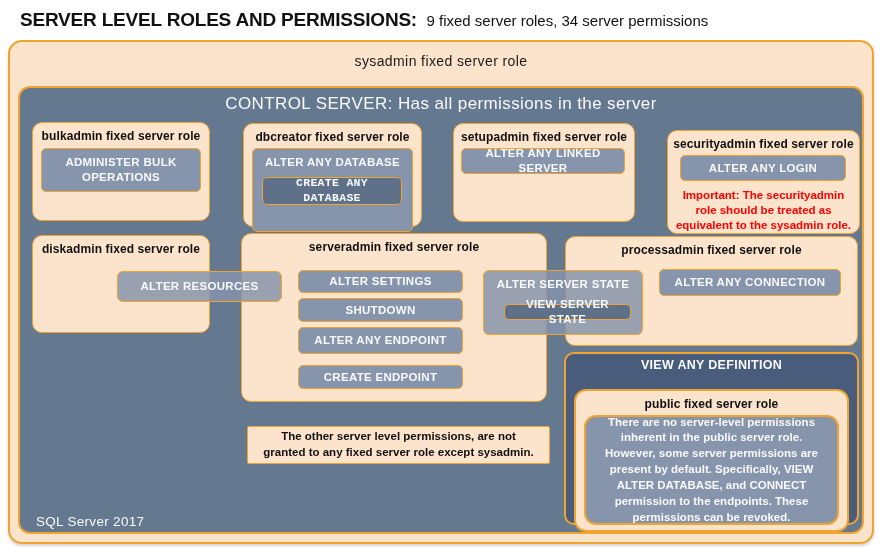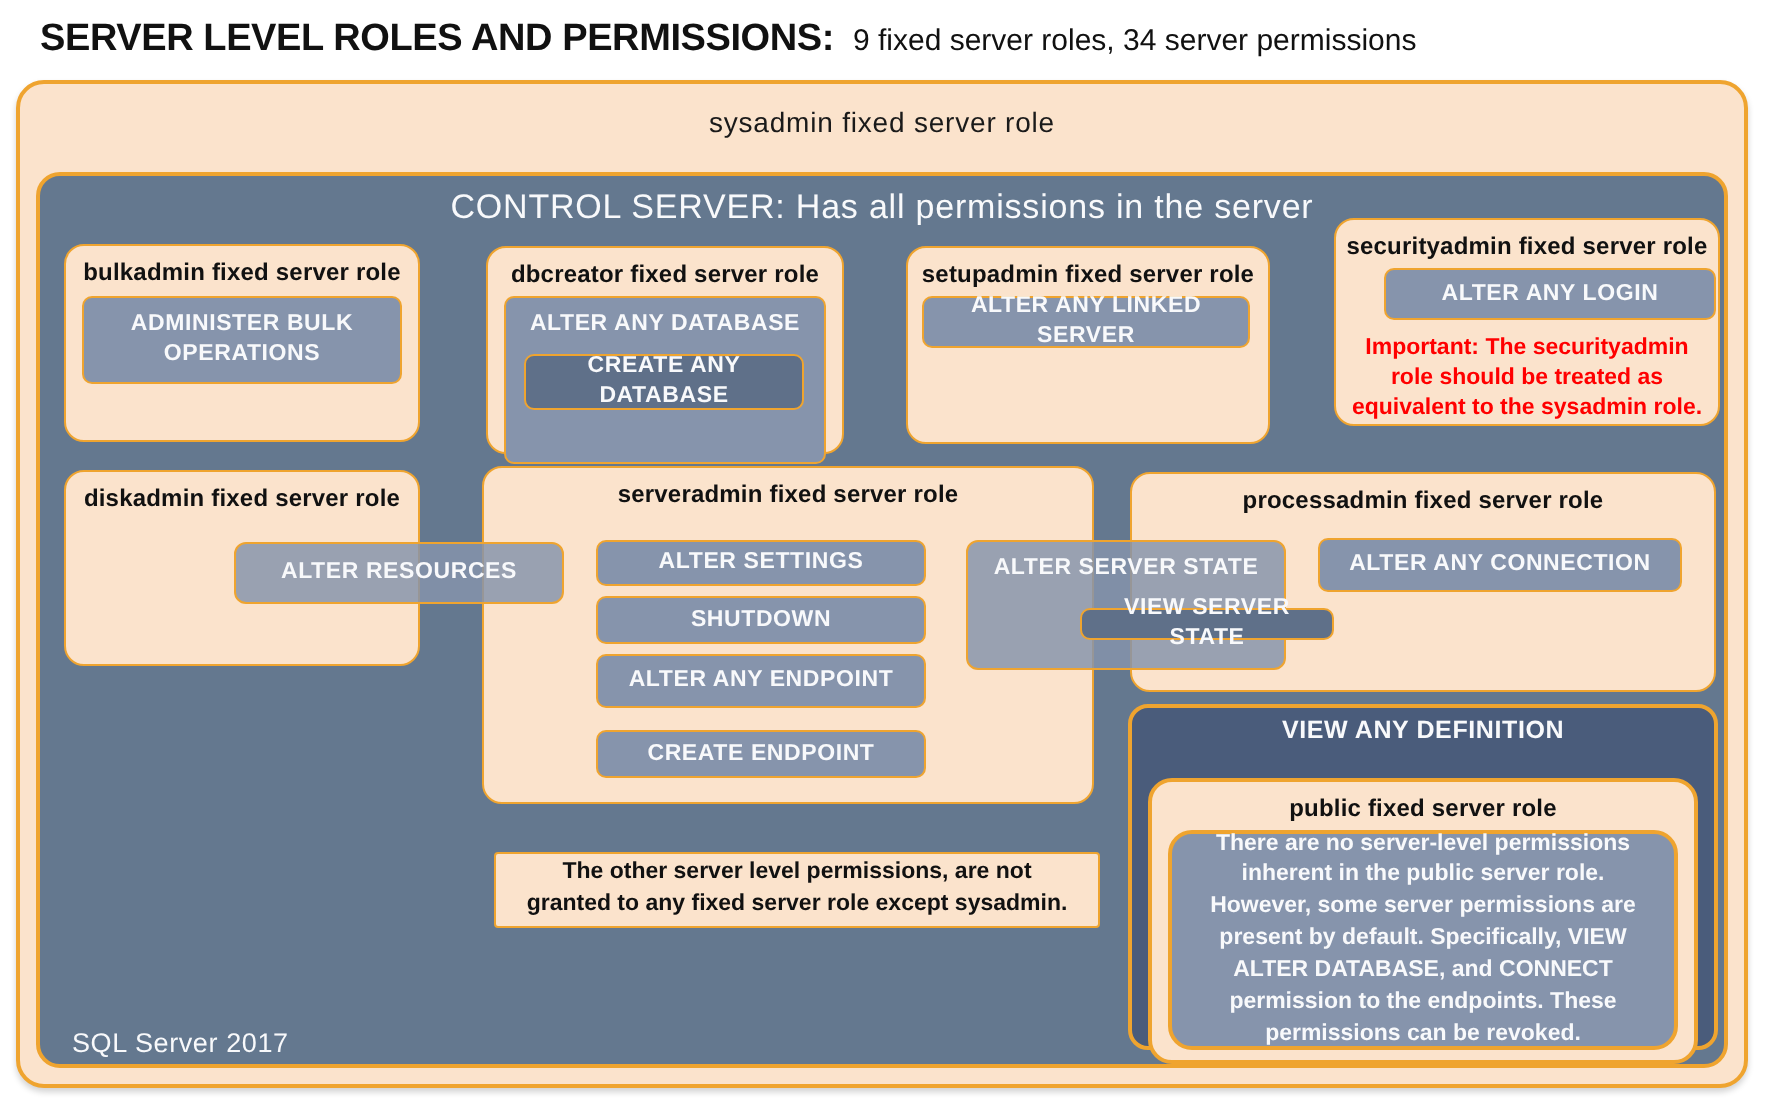--- a/index.html
+++ b/index.html
@@ -74,50 +74,50 @@
 
       <div class="role" style="left:12px;top:34px;width:178px;height:99px;">
         <div class="role-title">bulkadmin fixed server role</div>
         <div class="pill" style="left:8px;top:25px;width:160px;height:44px;">ADMINISTER  BULK OPERATIONS</div>
       </div>
 
       <div class="role" style="left:223px;top:35px;width:179px;height:104px;">
         <div class="role-title">dbcreator fixed server role</div>
         <div class="pill group" style="left:8px;top:24px;width:161px;height:84px;">
           <span class="group-label">ALTER ANY DATABASE</span>
-          <div class="pill nested" style="left:9px;top:28px;width:140px;height:28px;">CREATE ANY DATABASE</div>
+          <div class="pill nested" style="left:9px;top:28px;width:140px;height:28px;font-family:Liberation Mono, monospace;">CREATE ANY DATABASE</div>
         </div>
       </div>
 
       <div class="role" style="left:433px;top:35px;width:182px;height:99px;">
         <div class="role-title">setupadmin fixed server role</div>
         <div class="pill" style="left:7px;top:24px;width:164px;height:26px;">ALTER ANY LINKED SERVER</div>
       </div>
 
-      <div class="role" style="left:647px;top:21px;width:193px;height:104px;">
+      <div class="role" style="left:647px;top:42px;width:193px;height:104px;">
         <div class="role-title">securityadmin fixed server role</div>
-        <div class="pill" style="left:12px;top:24px;width:166px;height:26px;margin-left:12px;">ALTER ANY LOGIN</div>
+        <div class="pill" style="left:12px;top:24px;width:166px;height:26px;">ALTER ANY LOGIN</div>
         <div class="red-note">Important: The securityadmin role should be treated as equivalent to the sysadmin role.</div>
       </div>
 
       <div class="role" style="left:12px;top:147px;width:178px;height:98px;">
         <div class="role-title">diskadmin fixed server role</div>
       </div>
       <div class="pill overlap" style="left:97px;top:183px;width:165px;height:31px;">ALTER RESOURCES</div>
 
       <div class="role" style="left:221px;top:145px;width:306px;height:169px;">
         <div class="role-title">serveradmin fixed server role</div>
         <div class="pill" style="left:56px;top:36px;width:165px;height:23px;">ALTER SETTINGS</div>
         <div class="pill" style="left:56px;top:64px;width:165px;height:24px;">SHUTDOWN</div>
         <div class="pill" style="left:56px;top:93px;width:165px;height:27px;">ALTER ANY ENDPOINT</div>
         <div class="pill" style="left:56px;top:131px;width:165px;height:24px;">CREATE ENDPOINT</div>
       </div>
       <div class="pill group overlap" style="left:463px;top:182px;width:160px;height:65px;">
         <span class="group-label">ALTER SERVER STATE</span>
-        <div class="pill nested" style="left:20px;top:33px;width:127px;height:16px;margin-left:36px;">VIEW SERVER STATE</div>
+        <div class="pill nested" style="left:20px;top:33px;width:127px;height:16px;">VIEW SERVER STATE</div>
       </div>
 
       <div class="role" style="left:545px;top:148px;width:293px;height:110px;">
         <div class="role-title">processadmin fixed server role</div>
         <div class="pill" style="left:93px;top:32px;width:182px;height:27px;">ALTER ANY CONNECTION</div>
       </div>
 
       <div class="notebox" style="left:227px;top:338px;width:303px;height:38px;">The other server level permissions,  are not granted to any fixed server role except sysadmin.</div>
 
       <div class="vad" style="left:544px;top:264px;width:295px;height:173px;">

